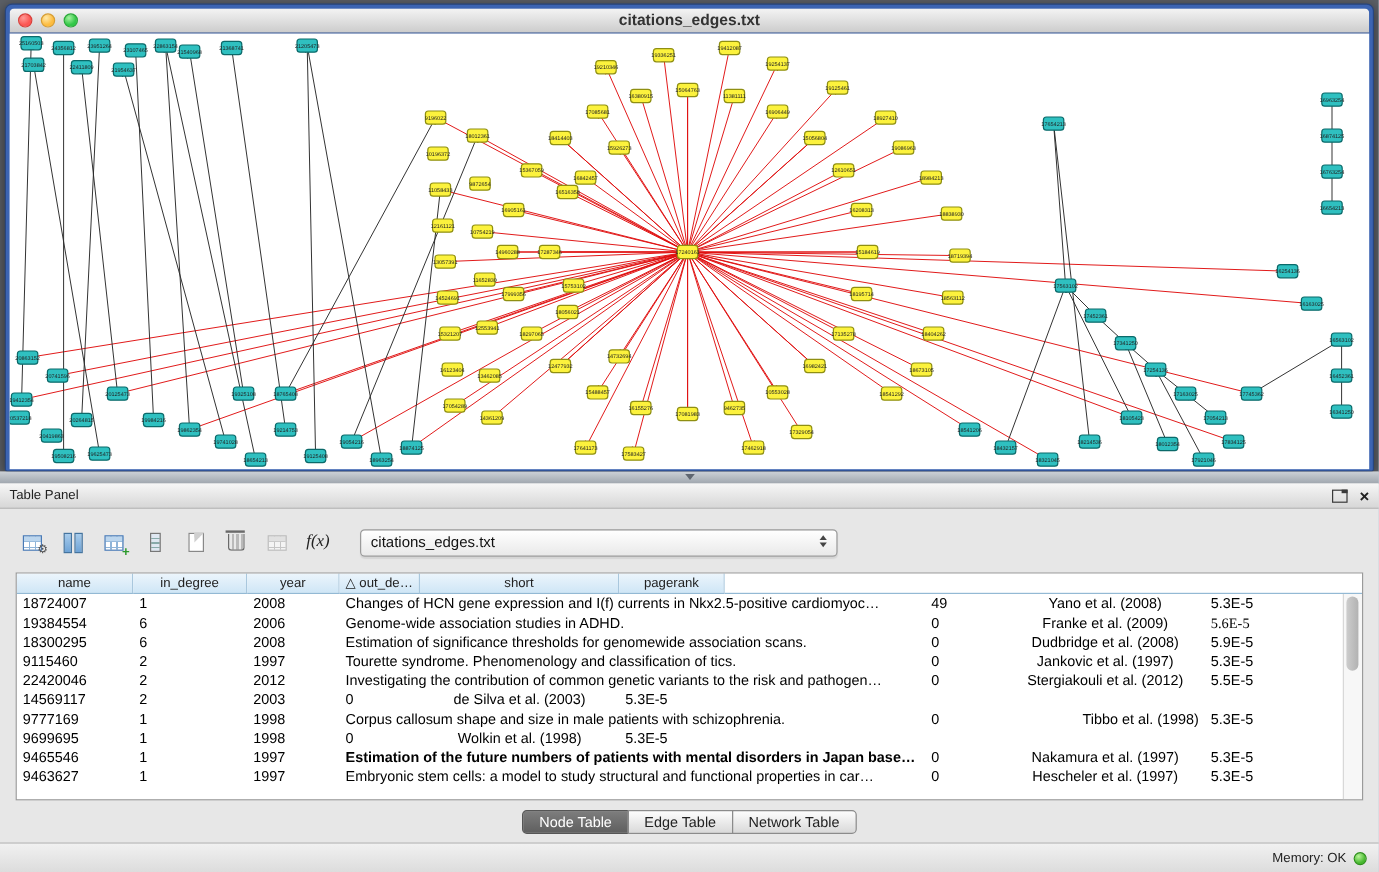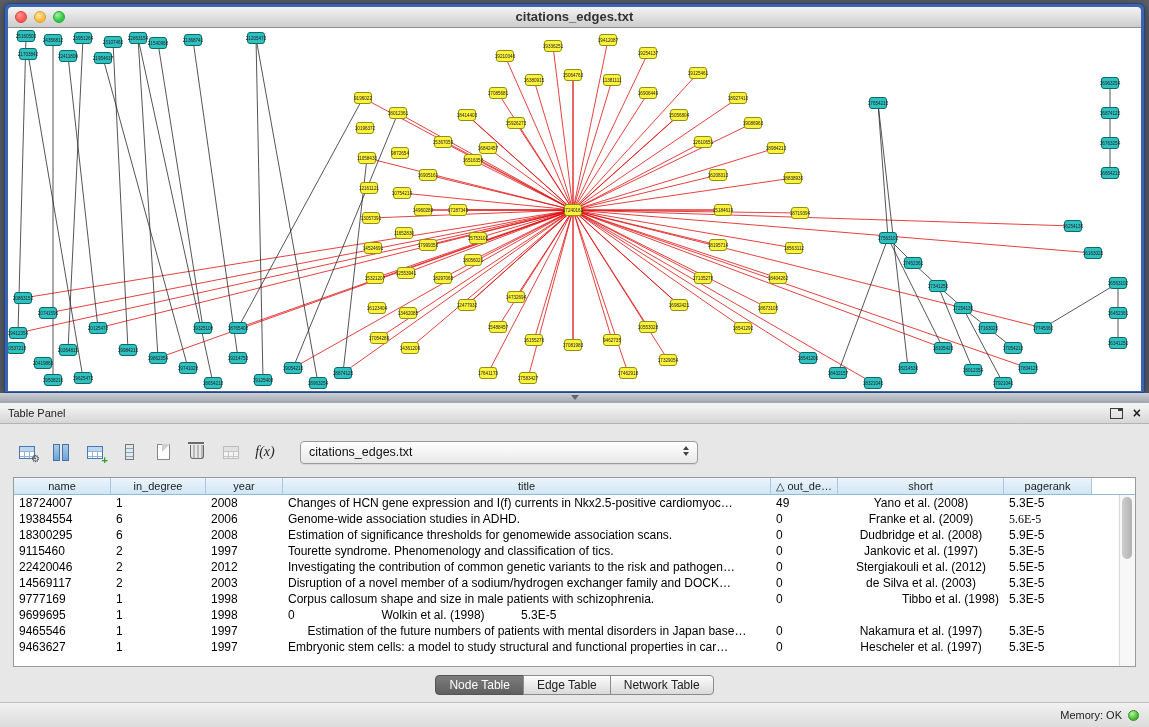--- a/index.html
+++ b/index.html
@@ -809,21 +809,20 @@
           <span class="dn"></span>
         </span>
     </div>
   </div>
 
   <div class="table-wrap">
     <div class="thead" id="thead">
         <div class="th" style="width: 97px;">name</div>
         <div class="th" style="width: 95px;">in_degree</div>
         <div class="th" style="width: 77px;">year</div>
-        <div class="th" style="width: 488px;">title</div>
         <div class="th" style="width: 67px;">△ out_de…</div>
         <div class="th" style="width: 166px;">short</div>
         <div class="th" style="width: 88px;">pagerank</div>
         <div class="th fill"></div>
       </div>
     <div id="tbody">
         <div class="tr">
           <div class="td" style="width: 97px; text-align: left;">18724007</div>
           <div class="td" style="width: 95px; text-align: left;">1</div>
           <div class="td" style="width: 77px; text-align: left;">2008</div>
@@ -865,21 +864,20 @@
           <div class="td" style="width: 77px; text-align: left;">2012</div>
           <div class="td" style="width: 488px; text-align: left;">Investigating the contribution of common genetic variants to the risk and pathogen…</div>
           <div class="td" style="width: 67px; text-align: left;">0</div>
           <div class="td" style="width: 166px; text-align: center;">Stergiakouli et al. (2012)</div>
           <div class="td" style="width: 88px; text-align: left;">5.5E-5</div>
         </div>
         <div class="tr">
           <div class="td" style="width: 97px; text-align: left;">14569117</div>
           <div class="td" style="width: 95px; text-align: left;">2</div>
           <div class="td" style="width: 77px; text-align: left;">2003</div>
-          <div class="td" style="width: 488px; text-align: left;">Disruption of a novel member of a sodium/hydrogen exchanger family and DOCK…</div>
           <div class="td" style="width: 67px; text-align: left;">0</div>
           <div class="td" style="width: 166px; text-align: center;">de Silva et al. (2003)</div>
           <div class="td" style="width: 88px; text-align: left;">5.3E-5</div>
         </div>
         <div class="tr">
           <div class="td" style="width: 97px; text-align: left;">9777169</div>
           <div class="td" style="width: 95px; text-align: left;">1</div>
           <div class="td" style="width: 77px; text-align: left;">1998</div>
           <div class="td" style="width: 488px; text-align: left;">Corpus callosum shape and size in male patients with schizophrenia.</div>
           <div class="td" style="width: 67px; text-align: left;">0</div>
@@ -891,21 +889,21 @@
           <div class="td" style="width: 95px; text-align: left;">1</div>
           <div class="td" style="width: 77px; text-align: left;">1998</div>
           <div class="td" style="width: 67px; text-align: left;">0</div>
           <div class="td" style="width: 166px; text-align: center;">Wolkin et al. (1998)</div>
           <div class="td" style="width: 88px; text-align: left;">5.3E-5</div>
         </div>
         <div class="tr">
           <div class="td" style="width: 97px; text-align: left;">9465546</div>
           <div class="td" style="width: 95px; text-align: left;">1</div>
           <div class="td" style="width: 77px; text-align: left;">1997</div>
-          <div class="td" style="width: 488px; text-align: center;">Estimation of the future numbers of patients with mental disorders in Japan base…</div>
+          <div class="td" style="width: 488px; text-align: left; font-weight: bold;">Estimation of the future numbers of patients with mental disorders in Japan base…</div>
           <div class="td" style="width: 67px; text-align: left;">0</div>
           <div class="td" style="width: 166px; text-align: center;">Nakamura et al. (1997)</div>
           <div class="td" style="width: 88px; text-align: left;">5.3E-5</div>
         </div>
         <div class="tr">
           <div class="td" style="width: 97px; text-align: left;">9463627</div>
           <div class="td" style="width: 95px; text-align: left;">1</div>
           <div class="td" style="width: 77px; text-align: left;">1997</div>
           <div class="td" style="width: 488px; text-align: left;">Embryonic stem cells: a model to study structural and functional properties in car…</div>
           <div class="td" style="width: 67px; text-align: left;">0</div>

